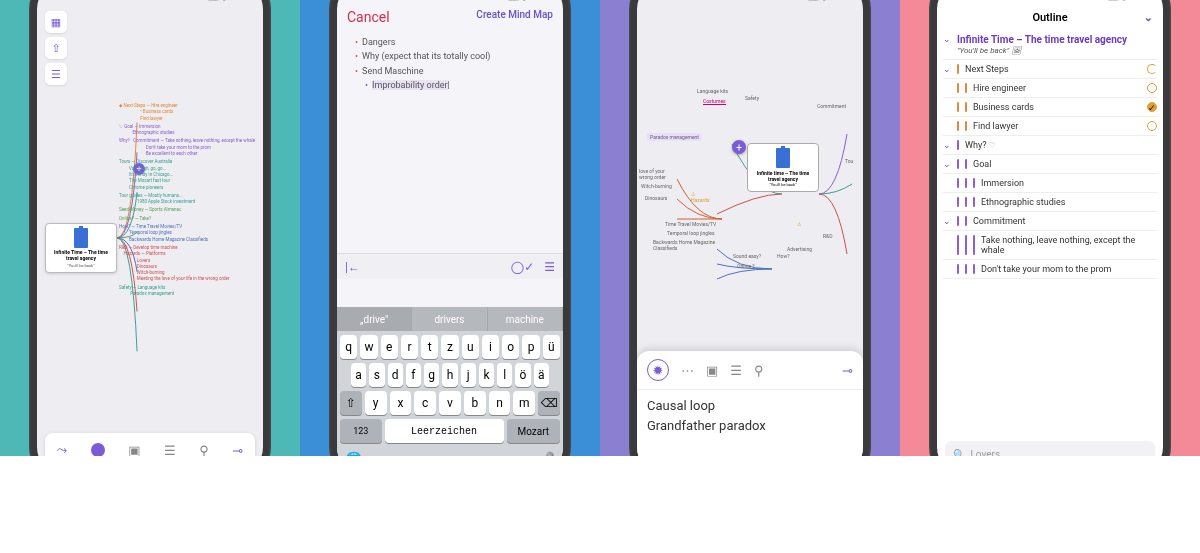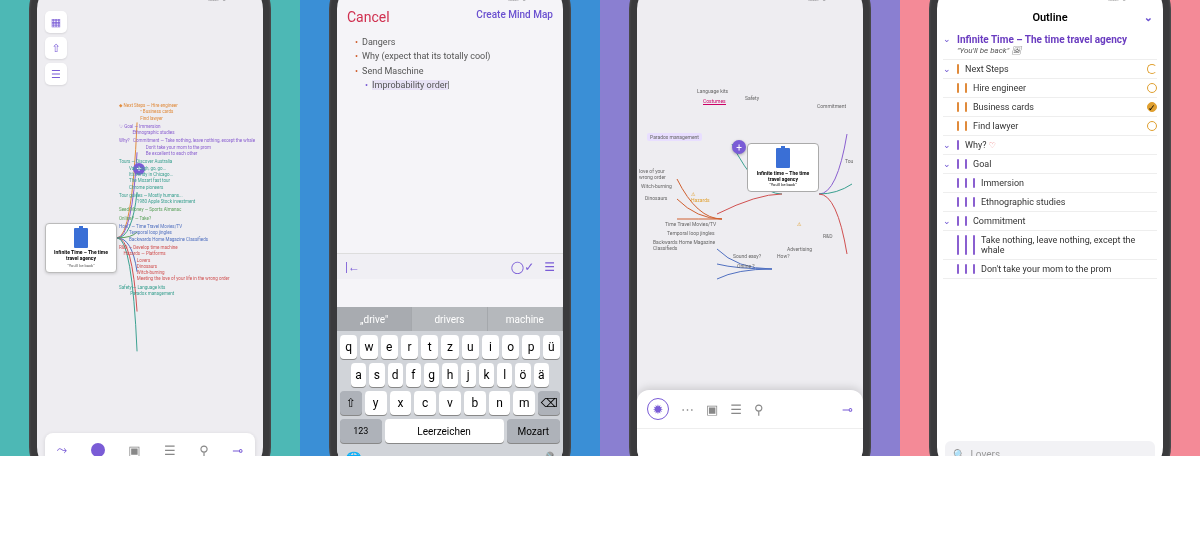--- a/index.html
+++ b/index.html
@@ -61,21 +61,21 @@
   .kbd { position: absolute; bottom: 0; left: 0; right: 0; background: #d1d4d9; }
   .sug-row { display: flex; height: 24px; }
   .sug { flex: 1; background: #b5b8bc; color: #fff; font-size: 10px; display: flex; align-items: center; justify-content: center; border-right: 1px solid #a5a8ac; }
   .sug.sel { background: #a8abb0; }
   .krow { display: flex; padding: 4px 3px 0; gap: 3px; }
   .key { flex: 1; height: 24px; background: #fff; border-radius: 4px; display: flex; align-items: center; justify-content: center; font-size: 12px; box-shadow: 0 1px 0 #888; }
   .key.gray { background: #aeb2b9; color: #000; }
   .krow.r2 { padding: 4px 14px 0; }
   .krow.r4 { padding: 4px 3px; }
   .key.wide { flex: 1.4; font-size: 9px; }
-  .key.space { flex: 4; font-size: 10px; }
+  .key.space { flex: 4; font-size: 10px; font-family: Liberation Mono, monospace; }
   .key.ret { flex: 1.8; font-size: 10px; background: #aeb2b9; }
   .kbottom { display: flex; justify-content: space-between; padding: 4px 8px 8px; font-size: 14px; color: #444; }
 
   
   .s3-canvas { position: absolute; inset: 22px 0 0 0; overflow: hidden; }
   .s3-center { position: absolute; left: 110px; top: 140px; width: 72px; background: #fff; border: 1px solid #aaa; border-radius: 4px; padding: 4px; text-align: center; }
   .s3-labels { position: absolute; font-size: 5px; color: #666; }
   .s3-plus { position: absolute; left: 95px; top: 137px; width: 14px; height: 14px; background: #7a5cd6; border-radius: 50%; color: #fff; font-size: 10px; display: flex; align-items: center; justify-content: center; box-shadow: 0 1px 3px rgba(0,0,0,.3); }
   .warn { color: #e0a030; }
   .s3-sheet { position: absolute; bottom: 0; left: 0; right: 0; background: #fff; border-radius: 12px 12px 0 0; box-shadow: 0 -2px 8px rgba(0,0,0,.15); }
@@ -316,20 +316,22 @@
         <div class="s3-sheet">
           <div class="s3-iconrow">
             <span class="first">✹</span>
             <span>⋯</span>
             <span>▣</span>
             <span>☰</span>
             <span>⚲</span>
             <span style="margin-left:auto;color:#7a5cd6">⊸</span>
           </div>
           <div class="s3-list">
+            <div>Causal loop</div>
+            <div>Grandfather paradox</div>
           </div>
         </div>
       </div>
     </div>
   </div>
 
   <div class="panel p4">
     <div class="phone">
       <div class="notch"></div>
       <div class="screen" style="background:#fff">

